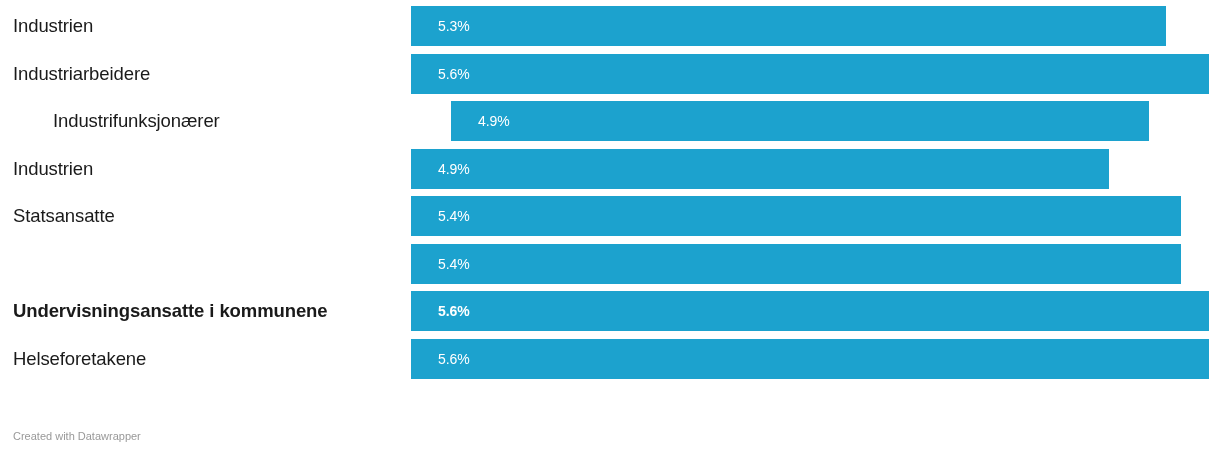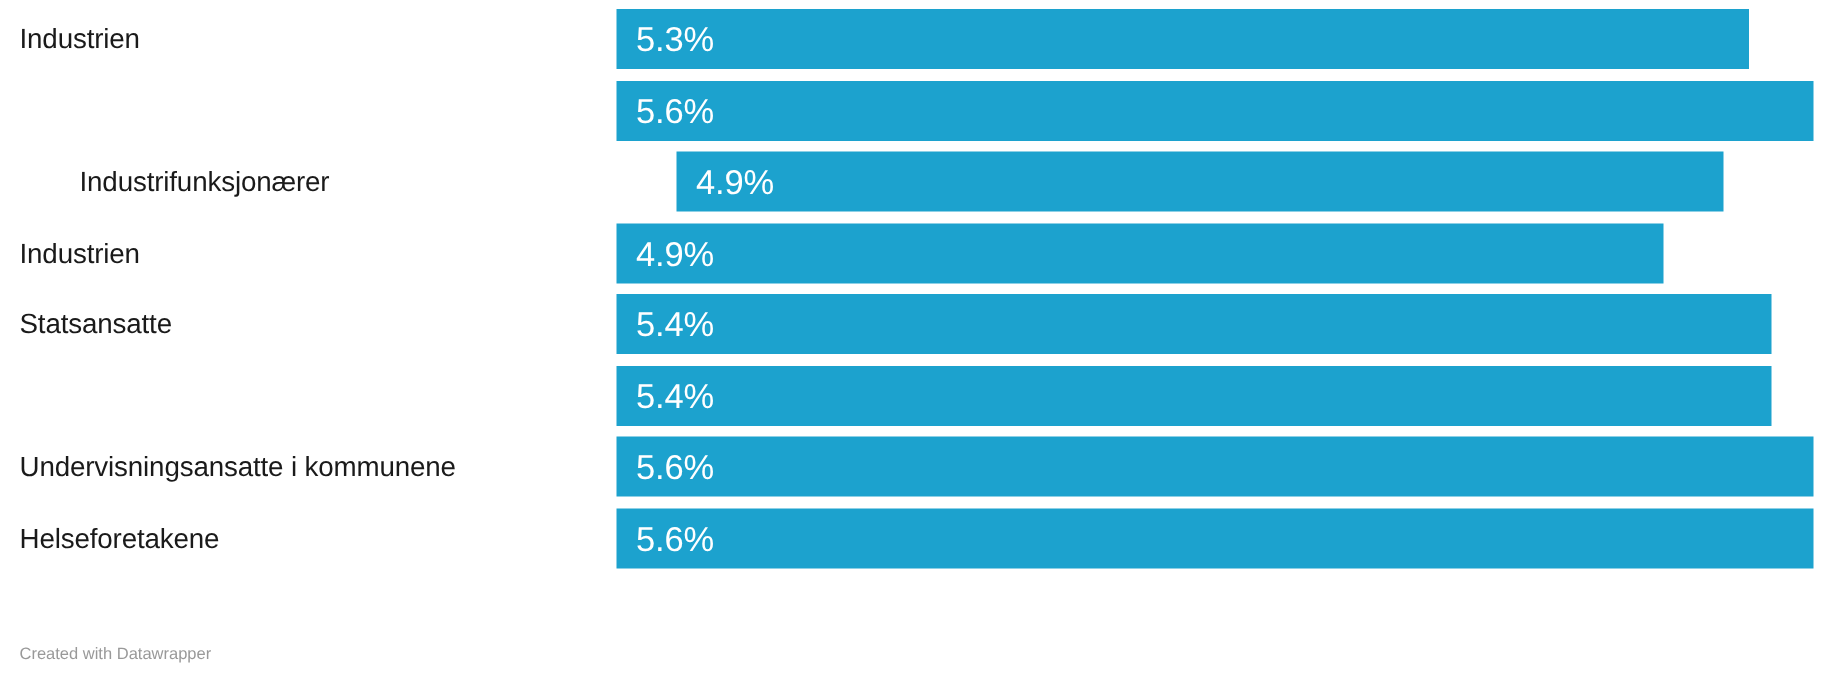--- a/index.html
+++ b/index.html
@@ -55,25 +55,25 @@
   }
   .bar-fill {
     position: absolute;
     left: 0;
     top: 0;
     height: 40px;
     background: #1ca2ce;
   }
   .bar-value {
     position: absolute;
-    left: 13px;
+    left: 27px;
     top: 0;
     height: 32px;
     line-height: 40px;
-    font-size: 23px;
+    font-size: 14px;
     color: #ffffff;
     white-space: nowrap;
     letter-spacing: -0.1px;
   }
   #footer {
     position: absolute;
     left: 13px;
     top: 426px;
     font-size: 11px;
     color: #999999;
@@ -88,20 +88,21 @@
 
   <div id="bars-area">
       <div class="bar-row" style="top: 6px;">
         <span class="row-label">Industrien</span>
         <div class="bar-track">
           <div class="bar-fill" style="width: 755.25px; background: rgb(28, 162, 206);"></div>
           <span class="bar-value" style="color: rgb(255, 255, 255);">5.3%</span>
         </div>
       </div>
       <div class="bar-row" style="top: 53.5px;">
+        <span class="row-label">Industriarbeidere</span>
         <div class="bar-track">
           <div class="bar-fill" style="width: 798px; background: rgb(28, 162, 206);"></div>
           <span class="bar-value" style="color: rgb(255, 255, 255);">5.6%</span>
         </div>
       </div>
       <div class="bar-row" style="top: 101px; margin-left: 40px;">
         <span class="row-label">Industrifunksjonærer</span>
         <div class="bar-track">
           <div class="bar-fill" style="width: 698.25px; background: rgb(28, 162, 206);"></div>
           <span class="bar-value" style="color: rgb(255, 255, 255);">4.9%</span>
@@ -120,21 +121,21 @@
           <div class="bar-fill" style="width: 769.5px; background: rgb(28, 162, 206);"></div>
           <span class="bar-value" style="color: rgb(255, 255, 255);">5.4%</span>
         </div>
       </div>
       <div class="bar-row" style="top: 243.5px;">
         <div class="bar-track">
           <div class="bar-fill" style="width: 769.5px; background: rgb(28, 162, 206);"></div>
           <span class="bar-value" style="color: rgb(255, 255, 255);">5.4%</span>
         </div>
       </div>
-      <div class="bar-row" style="top: 291px;">
+      <div class="bar-row" style="top: 291px; font-weight: bold;">
         <span class="row-label">Undervisningsansatte i kommunene</span>
         <div class="bar-track">
           <div class="bar-fill" style="width: 798px; background: rgb(28, 162, 206);"></div>
           <span class="bar-value" style="color: rgb(255, 255, 255);">5.6%</span>
         </div>
       </div>
       <div class="bar-row" style="top: 338.5px;">
         <span class="row-label">Helseforetakene</span>
         <div class="bar-track">
           <div class="bar-fill" style="width: 798px; background: rgb(28, 162, 206);"></div>

